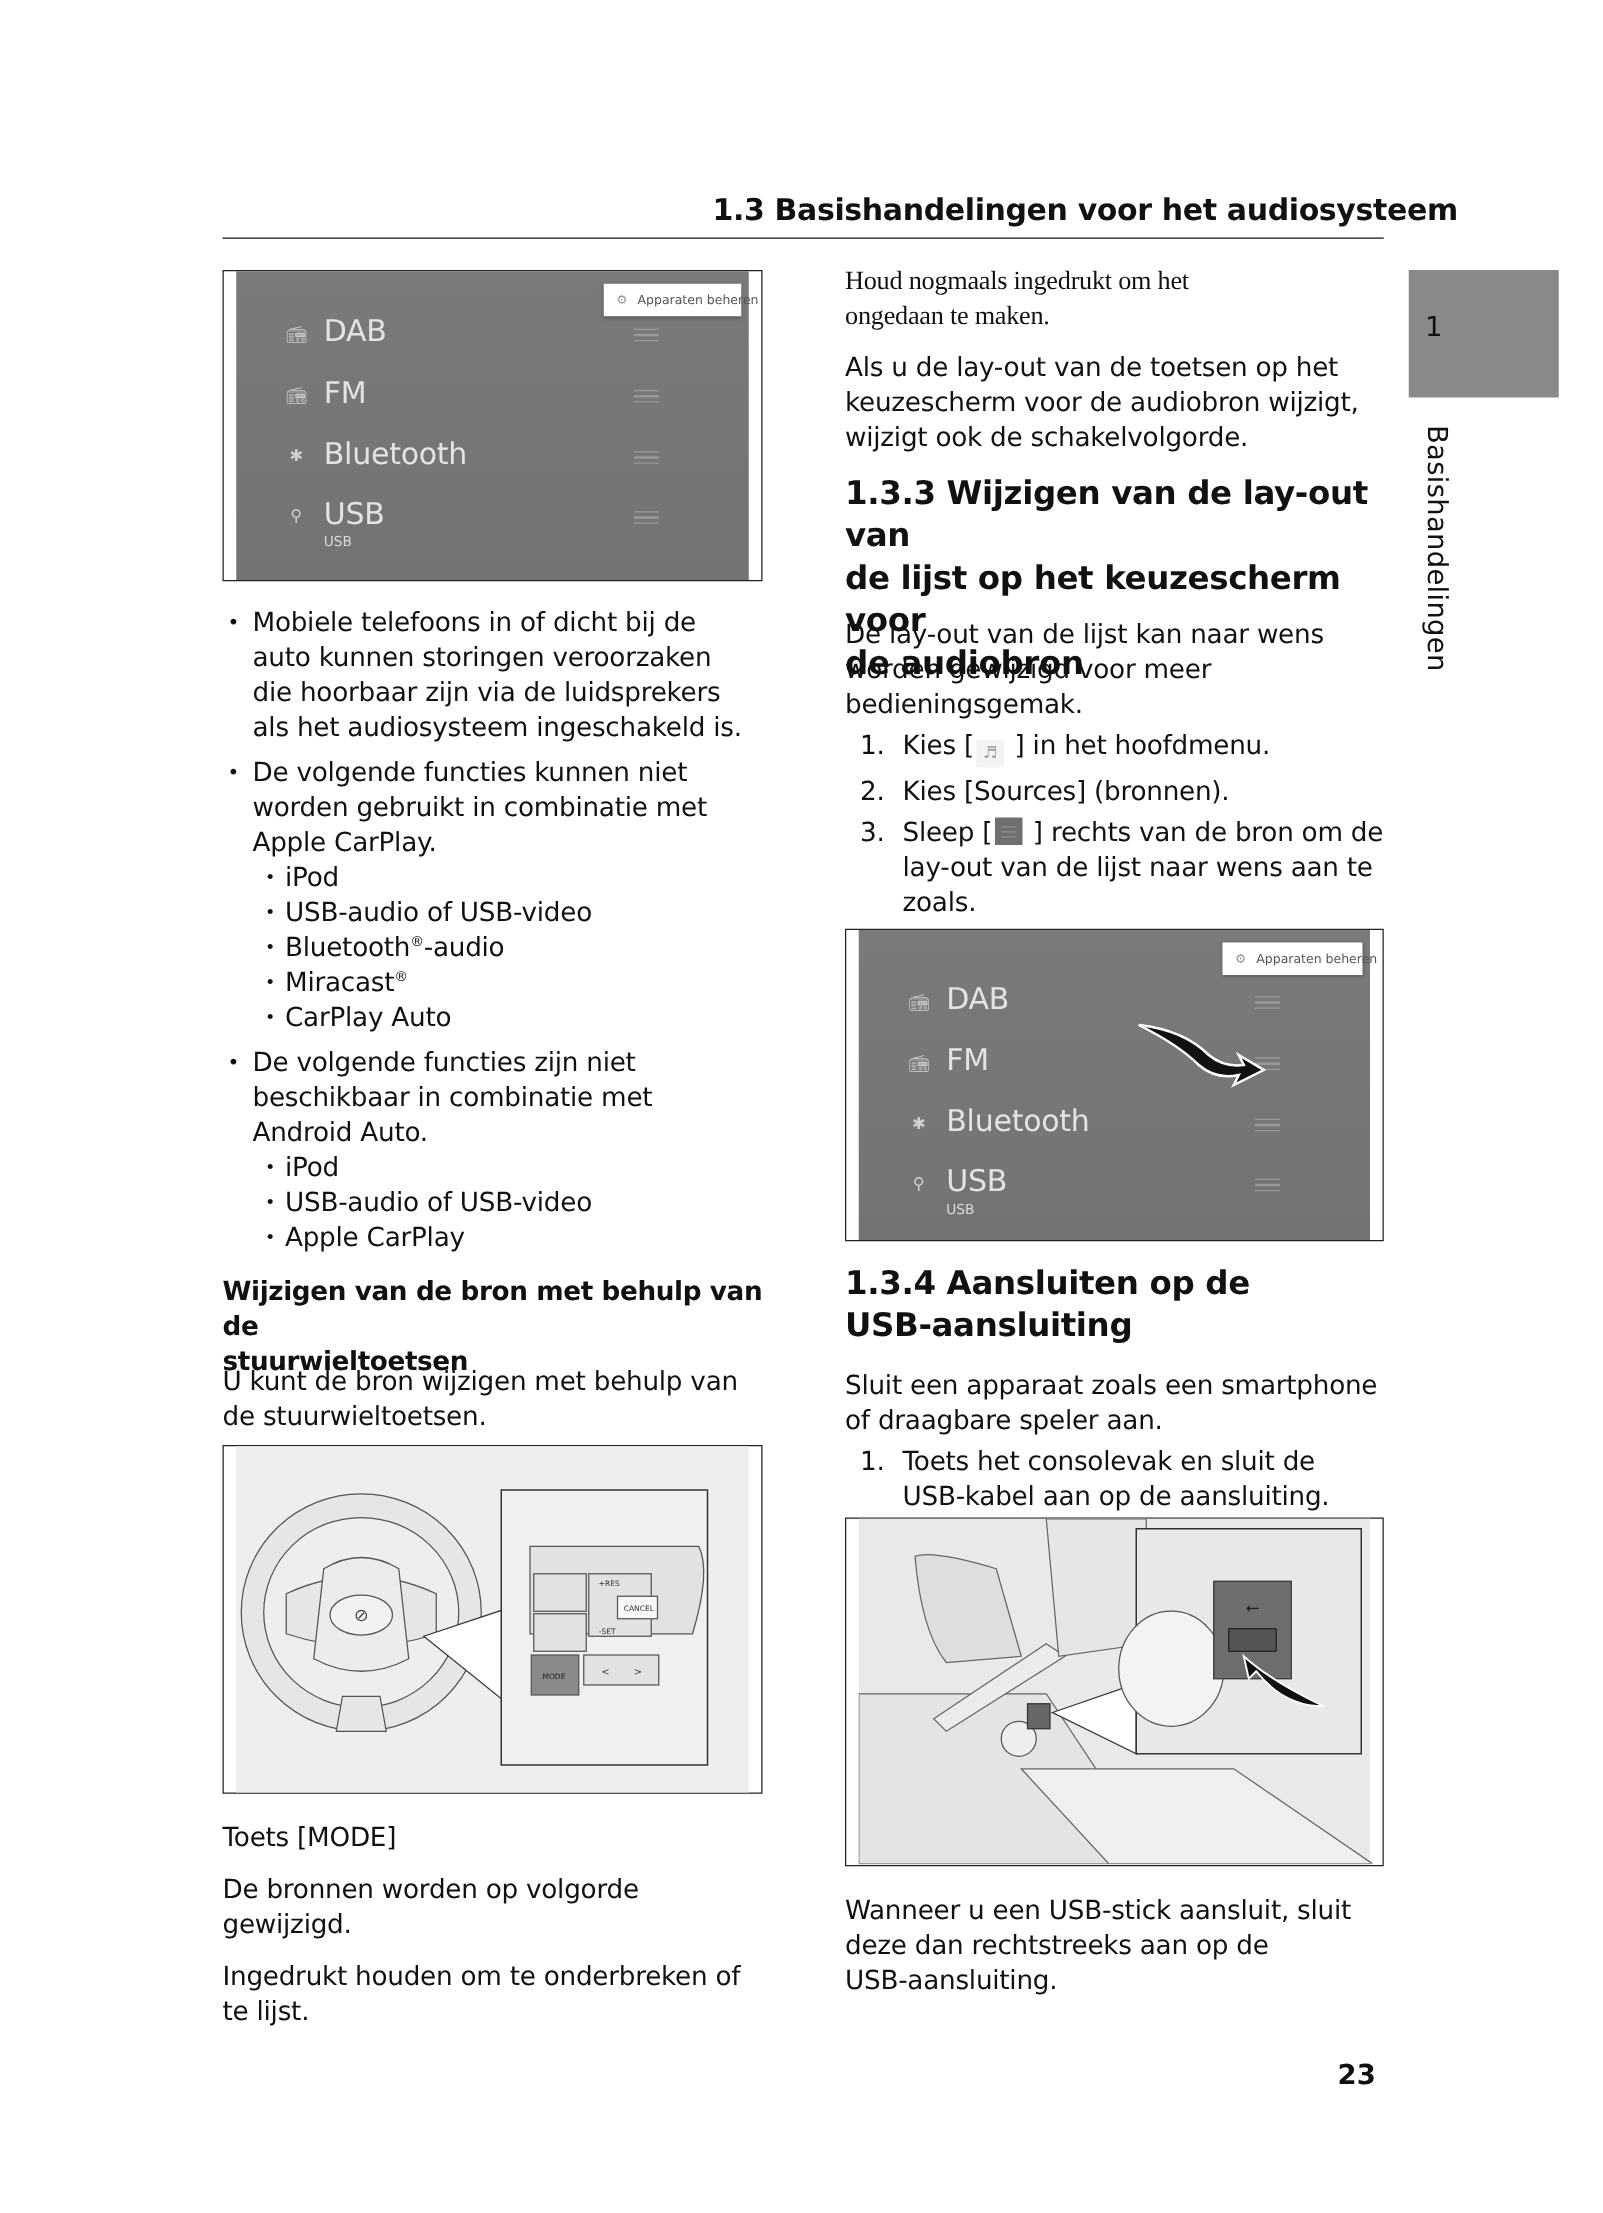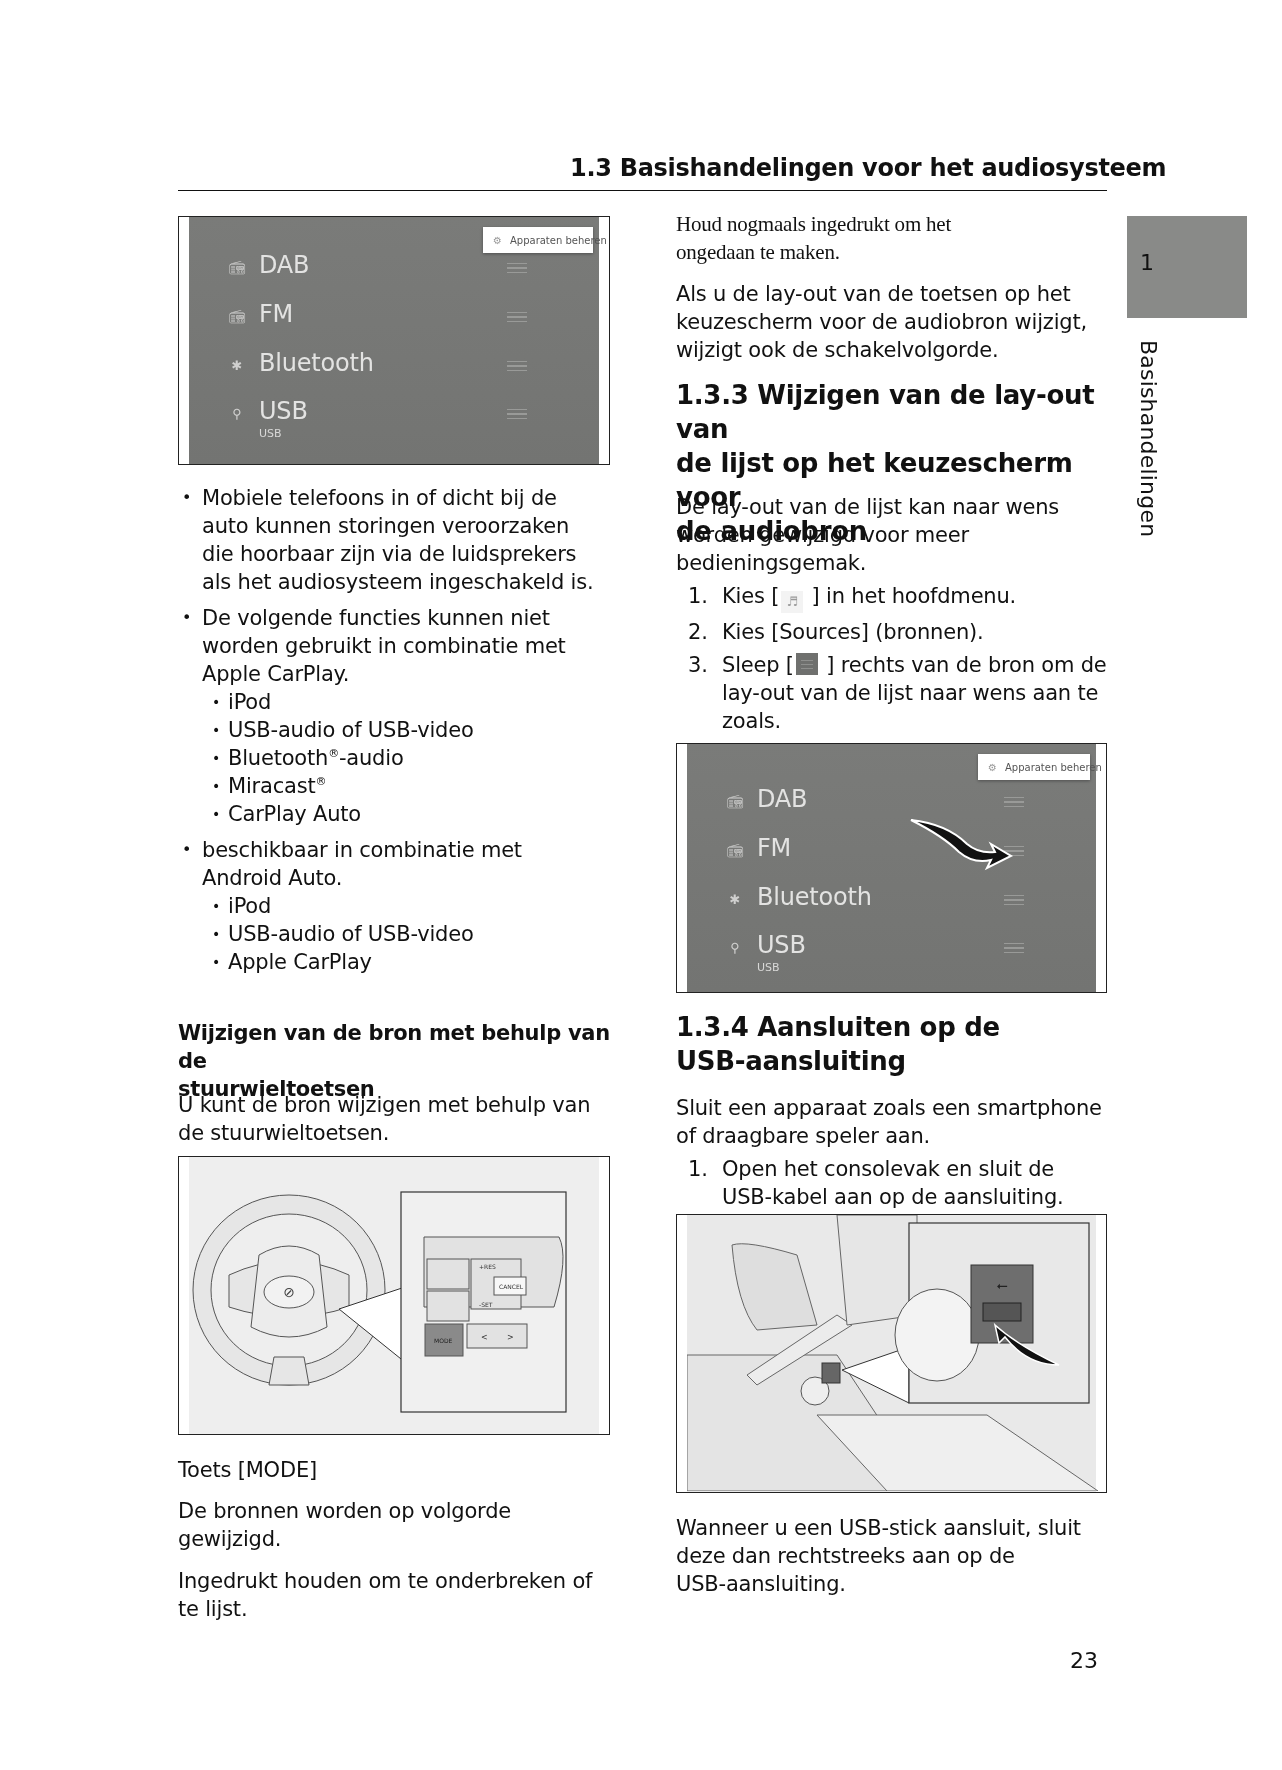--- a/index.html
+++ b/index.html
@@ -38,21 +38,21 @@
   sup { font-size: 11px; line-height: 0; }
 
   .num-item { position: relative; padding-left: 46px; }
   .num-item .n { position: absolute; left: 12px; top: 0; }
   .inline-icon { display: inline-block; width: 22px; height: 22px; vertical-align: -3px; margin: 0 2px; }
   .inline-icon.music { background: #f3f3f3; color: #999; font-size: 13px; text-align: center; line-height: 22px; }
   .inline-icon.handle-ic { background: #6f706e; position: relative; }
   .inline-icon.handle-ic i { position: absolute; left: 5px; right: 5px; height: 1px; background: #8e8f8d; }
 
   .illus { background: #eeeeee; position: absolute; top: 6px; bottom: 6px; left: 10px; right: 10px; }
-  .pagenum { left: 1070px; top: 1648px; font-weight: normal; font-size: 22px; text-align: right; }
+  .pagenum { left: 1070px; top: 1648px; font-weight: bold; font-size: 22px; text-align: right; }
 </style>
 </head>
 <body>
 
 <div class="abs header-title">1.3  Basishandelingen voor het audiosysteem</div>
 <div class="abs header-rule"></div>
 
 <div class="abs tab-box"></div>
 <div class="abs tab-num">1</div>
 <div class="abs tab-vert">Basishandelingen</div>
@@ -114,20 +114,21 @@
     <div>De volgende functies kunnen niet</div>
     <div>worden gebruikt in combinatie met</div>
     <div>Apple CarPlay.</div>
   </div>
   <div class="sub-bullet"><span>iPod</span></div>
   <div class="sub-bullet"><span>USB-audio of USB-video</span></div>
   <div class="sub-bullet"><span>Bluetooth</span><sup>®</sup><span>-audio</span></div>
   <div class="sub-bullet"><span>Miracast</span><sup>®</sup></div>
   <div class="sub-bullet"><span>CarPlay Auto</span></div>
   <div class="bullet" style="margin-top:8px;">
+    <div>De volgende functies zijn niet</div>
     <div>beschikbaar in combinatie met</div>
     <div>Android Auto.</div>
   </div>
   <div class="sub-bullet"><span>iPod</span></div>
   <div class="sub-bullet"><span>USB-audio of USB-video</span></div>
   <div class="sub-bullet"><span>Apple CarPlay</span></div>
 </div>
 
 <div class="abs h-sub" style="left:178px;top:1019px;width:440px;">
   <div>Wijzigen van de bron met behulp van de</div>
@@ -270,21 +271,21 @@
   <div>1.3.4  Aansluiten op de</div>
   <div>USB-aansluiting</div>
 </div>
 <div class="abs txt" style="left:676px;top:1094px;width:440px;">
   <div>Sluit een apparaat zoals een smartphone</div>
   <div>of draagbare speler aan.</div>
 </div>
 <div class="abs txt" style="left:676px;top:1155px;width:440px;">
   <div class="num-item">
     <span class="n">1.</span>
-    <div>Open het consolevak en sluit de</div>
+    <div>Toets het consolevak en sluit de</div>
     <div>USB-kabel aan op de aansluiting.</div>
   </div>
 </div>
 
 <div class="abs figframe" style="left:676px;top:1214px;width:431px;height:279px;">
   <div class="illus" style="left:10px;right:10px;top:0;bottom:0;background:#e9e9e9;">
     <svg width="411" height="276" viewBox="0 0 411 276">
       <g fill="#dedede" stroke="#666" stroke-width="1">
         <path d="M45 30 Q60 25 110 40 L130 110 L70 115 Q50 90 45 30 Z"></path>
         <path d="M0 140 L150 140 L240 276 L0 276 Z" fill="#e4e4e4"></path>

